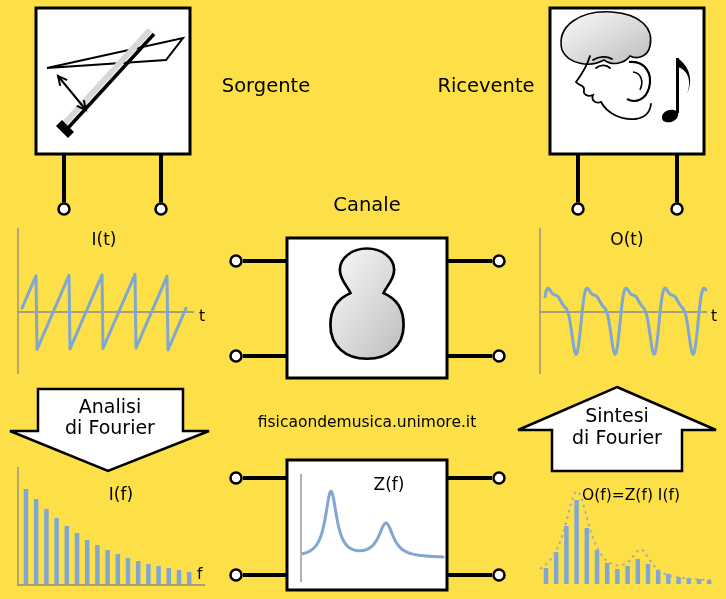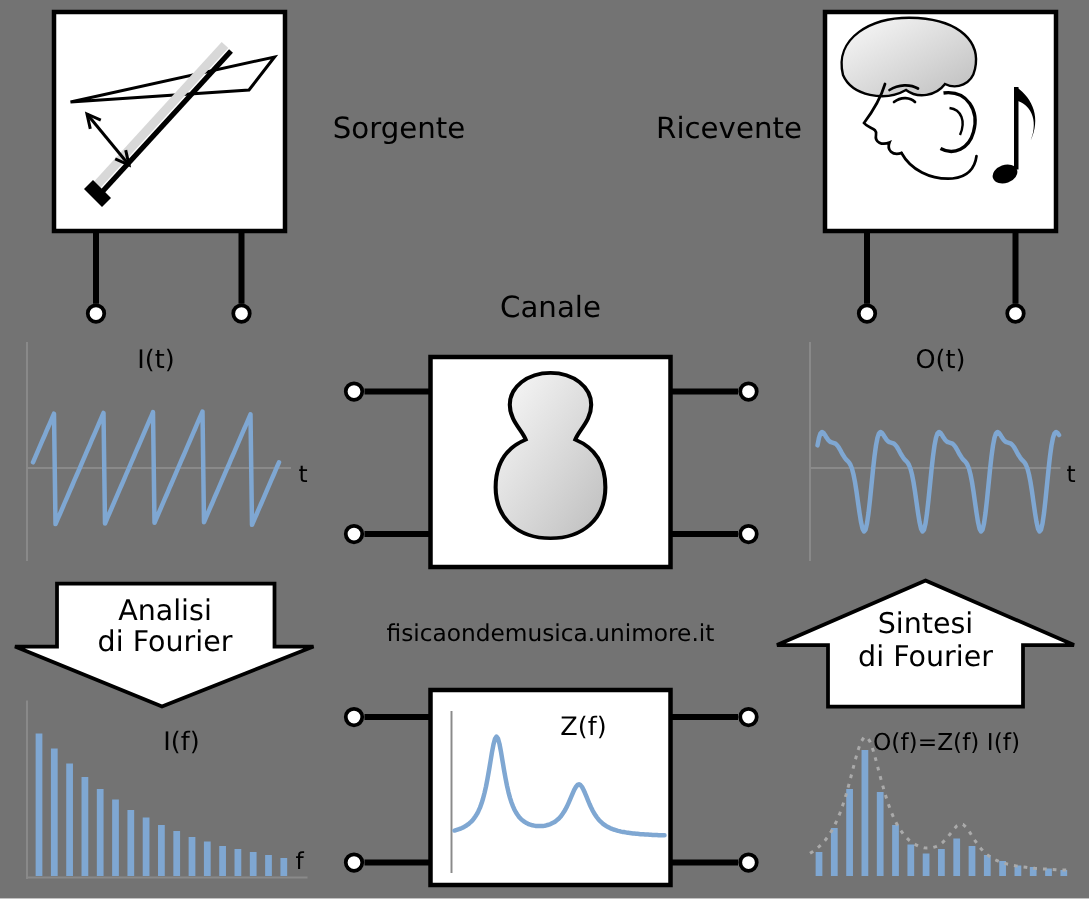--- a/index.html
+++ b/index.html
@@ -1,16 +1,16 @@
 <!DOCTYPE html>
 <html><head>
 <meta charset="utf-8">
 <style>
   html,body { margin:0; padding:0; background:#fff; }
-  .stage { position:relative; width:726px; height:599px; background:#737373; overflow:hidden; }
+  .stage { position:relative; width:726px; height:599px; background:#fde047; overflow:hidden; }
   svg text { font-family:"DejaVu Sans","Liberation Sans",sans-serif; fill:#000; }
   .box { fill:#ffffff; stroke:#000000; stroke-width:3; }
   .pin-line { stroke:#000000; stroke-width:4; }
   .pin-circle { fill:#ffffff; stroke:#000000; stroke-width:2.5; }
   .axis { stroke:#8a8a8a; stroke-width:1.3; fill:none; }
   .wave { fill:none; stroke-width:3; stroke-linejoin:round; stroke-linecap:round; }
   .big-arrow { fill:#ffffff; stroke:#000000; stroke-width:2.5; stroke-linejoin:miter; }
   .label-lg { font-size:19.5px; }
   .label-md { font-size:17px; }
   .label-sm { font-size:15.5px; }

